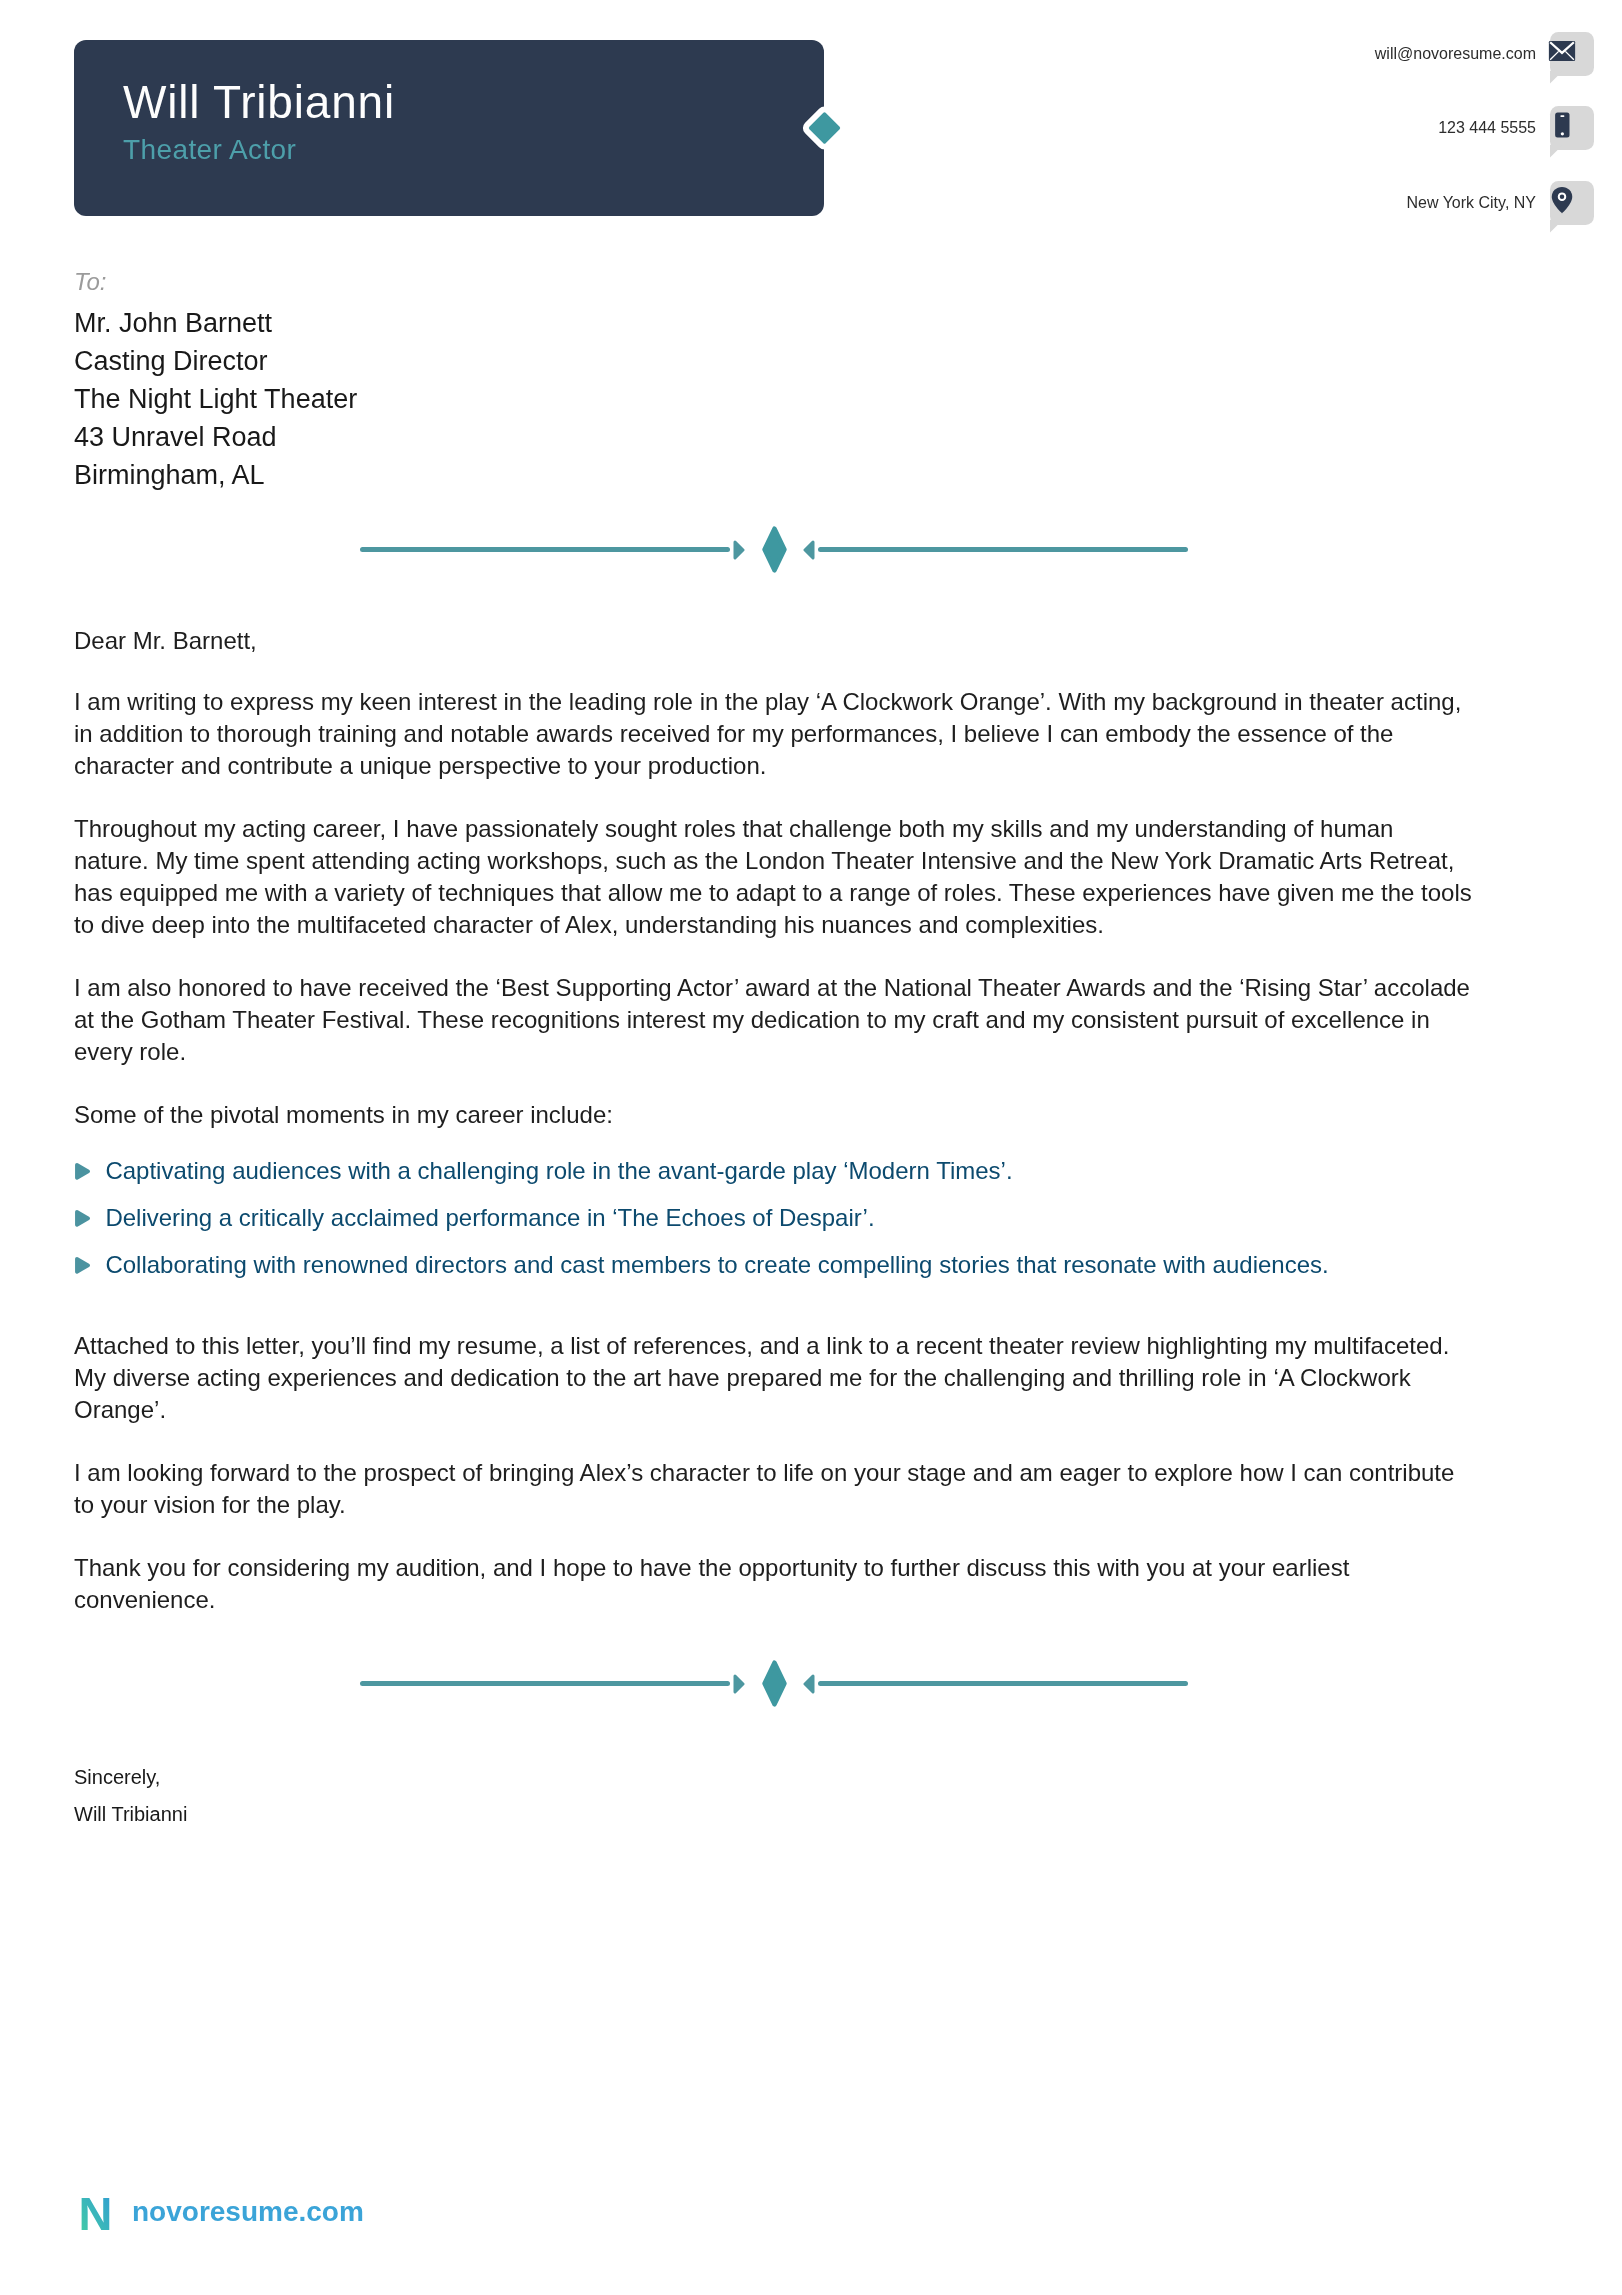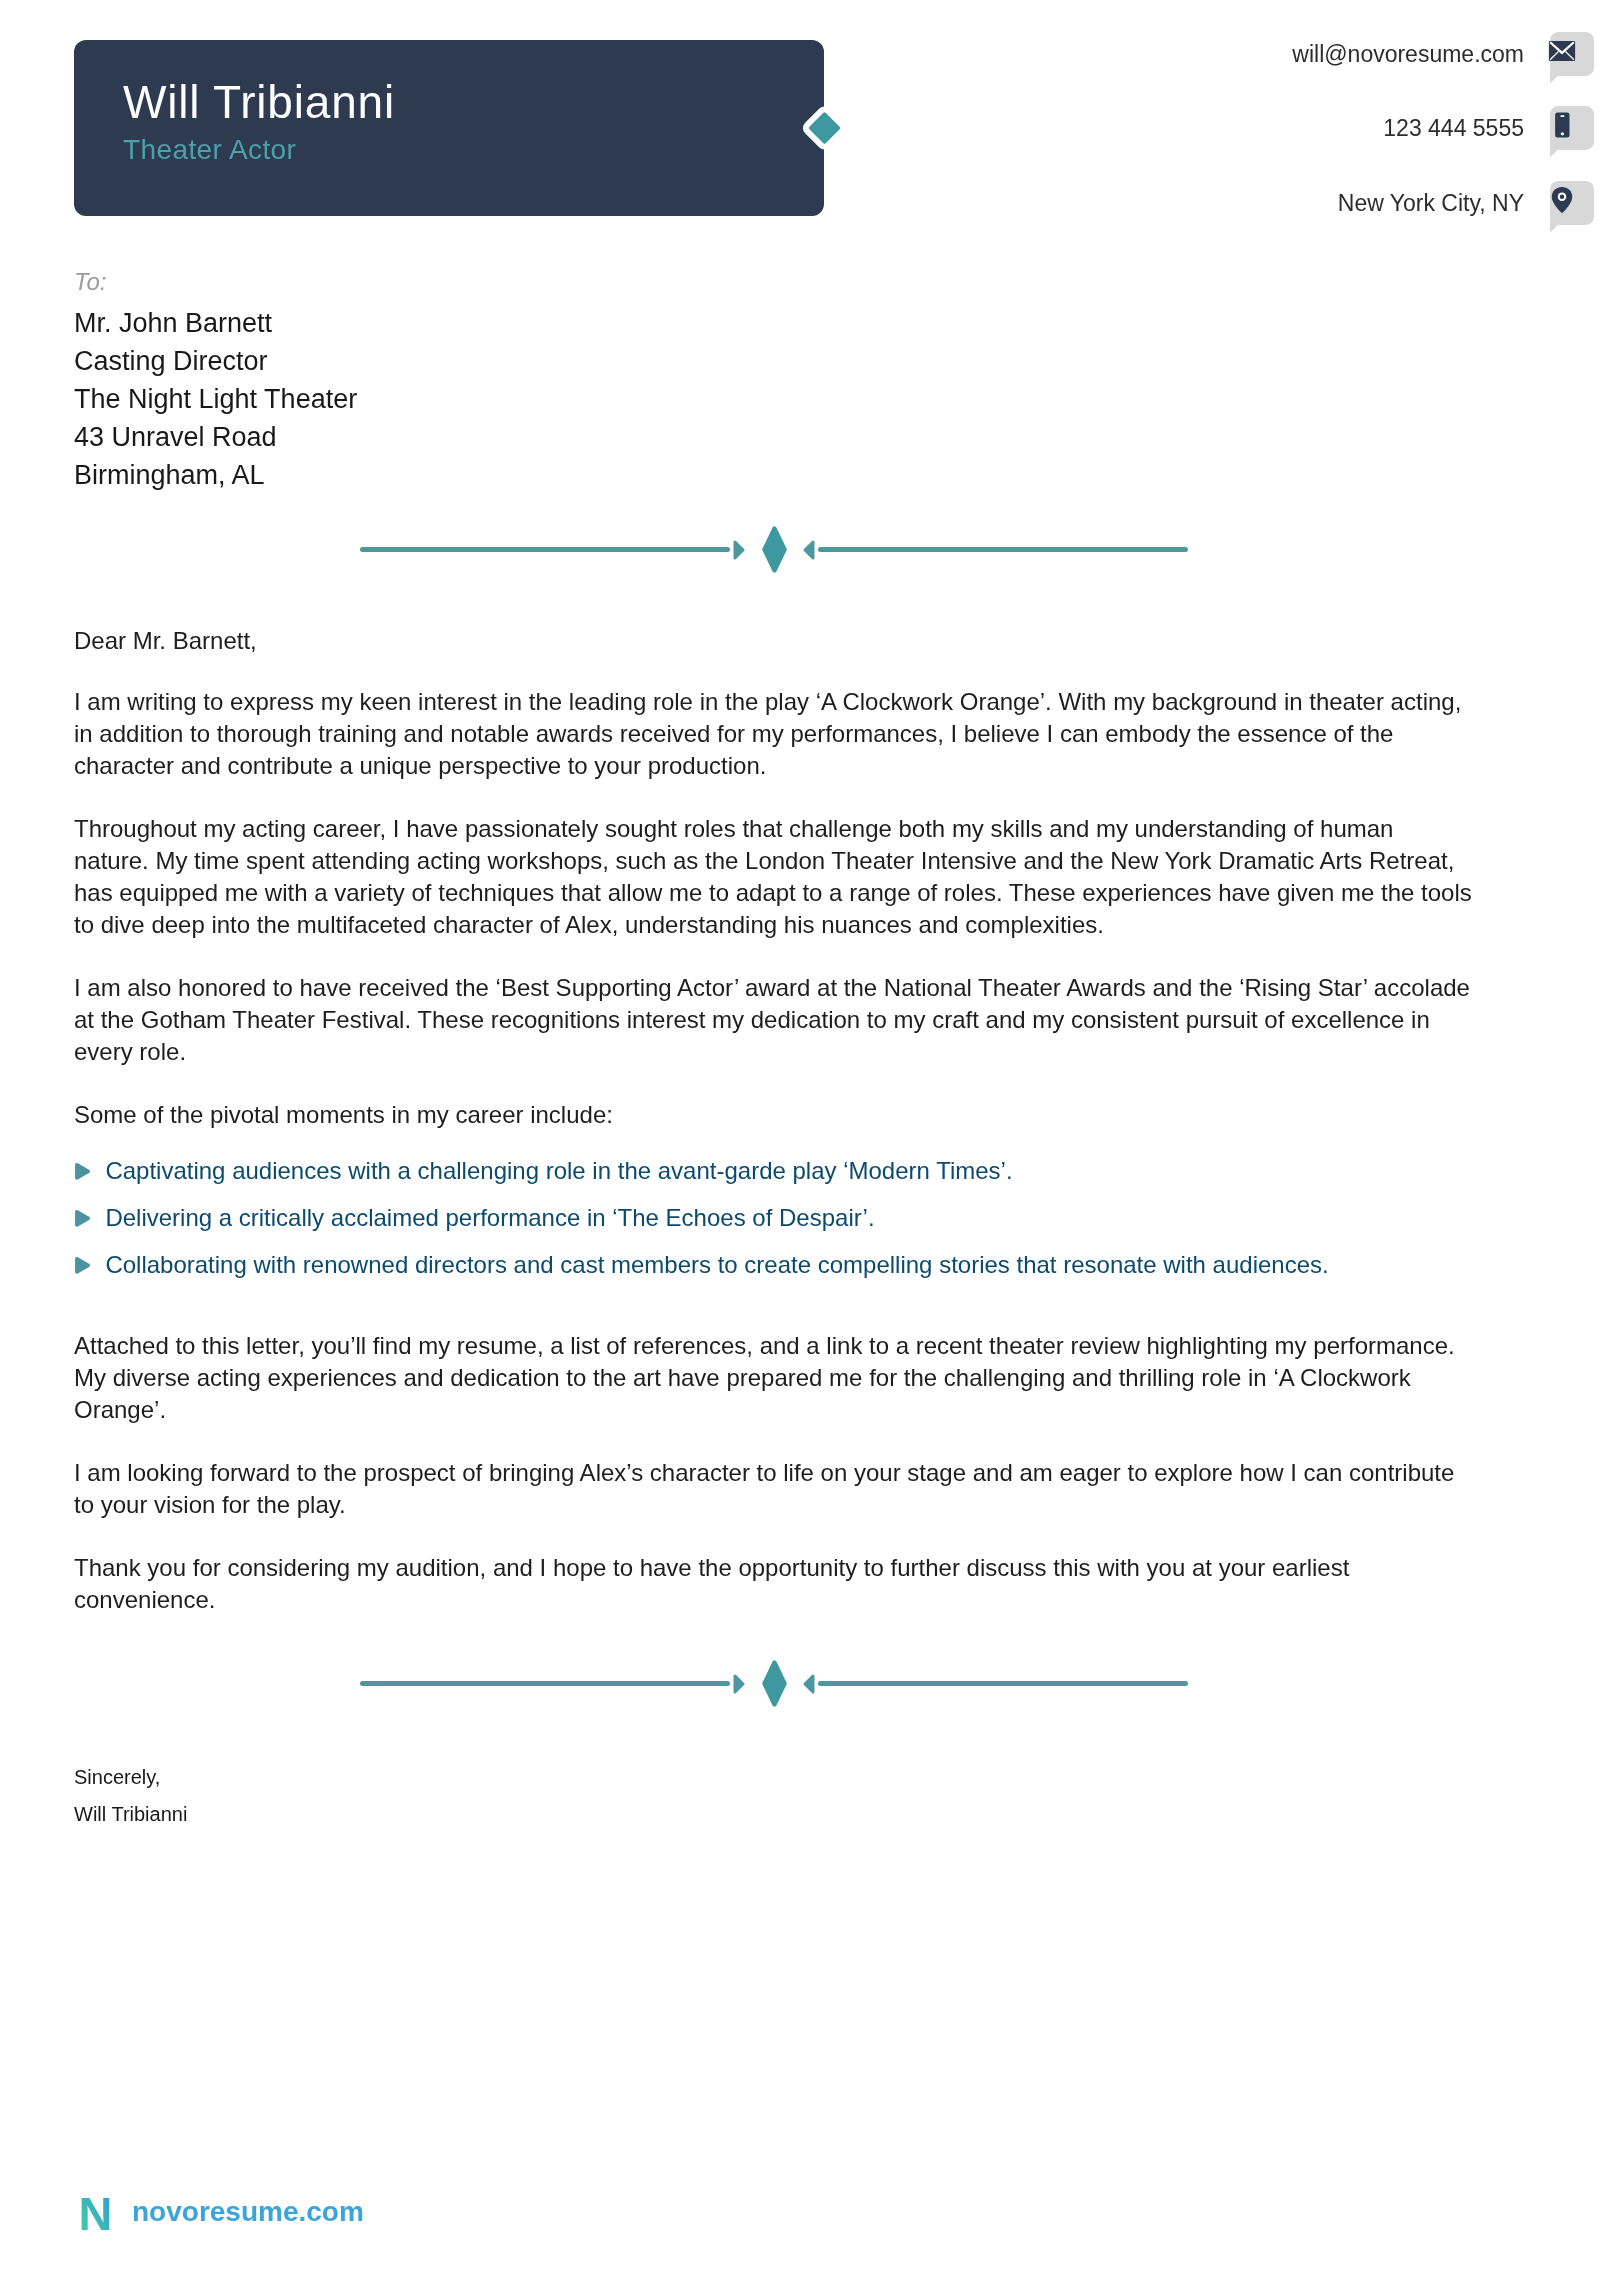--- a/index.html
+++ b/index.html
@@ -35,22 +35,22 @@
     width:35px; height:35px;
     transform:translateY(-50%) rotate(45deg);
     background:var(--teal, #3e98a0);
     border:6.8px solid #ffffff;
     border-radius:7.6px;
   }
 
   
   .contact-row {
     position:absolute; right:28px;
-    display:flex; align-items:center; gap:26px;
-    font-size:23px; color:#2d2d2d;
+    display:flex; align-items:center; gap:14px;
+    font-size:16px; color:#2d2d2d;
   }
   .contact-row.r1 { top:32px; }
   .contact-row.r2 { top:106px; }
   .contact-row.r3 { top:181px; }
   .bubble {
     position:relative;
     width:44px; height:44px;
     background:var(--icon_bg, #d8d8d8);
     border-radius:8.4px;
     flex:0 0 auto;
@@ -205,21 +205,21 @@
           <span>Delivering a critically acclaimed performance in ‘The Echoes of Despair’.</span>
         </li>
         <li>
           <svg width="17" height="18.6" viewBox="0 0 18 20">
             <path d="M3 3 L15 10 L3 17 Z" fill="#4b93a0" stroke="#4b93a0" stroke-width="4" stroke-linejoin="round"></path>
           </svg>
           <span>Collaborating with renowned directors and cast members to create compelling stories that resonate with audiences.</span>
         </li>
       </ul>
 
-      <p>Attached to this letter, you’ll find my resume, a list of references, and a link to a recent theater review highlighting my performance. My diverse acting experiences and dedication to the art have prepared me for the challenging and thrilling role in ‘A Clockwork Orange’.</p>
+      <p>Attached to this letter, you’ll find my resume, a list of references, and a link to a recent theater review highlighting my multifaceted. My diverse acting experiences and dedication to the art have prepared me for the challenging and thrilling role in ‘A Clockwork Orange’.</p>
       <p>I am looking forward to the prospect of bringing Alex’s character to life on your stage and am eager to explore how I can contribute to your vision for the play.</p>
       <p>Thank you for considering my audition, and I hope to have the opportunity to further discuss this with you at your earliest convenience.</p>
     </div>
 
     <div class="divider second">
       <span class="dline"></span>
       <svg class="arr-r" width="12" height="20" viewBox="0 0 12 20">
         <path d="M2 2 L10 10 L2 18 Z" fill="#4d97a0" stroke="#4d97a0" stroke-width="3" stroke-linejoin="round"></path>
       </svg>
       <svg class="gem" width="27" height="47" viewBox="0 0 28 52">

